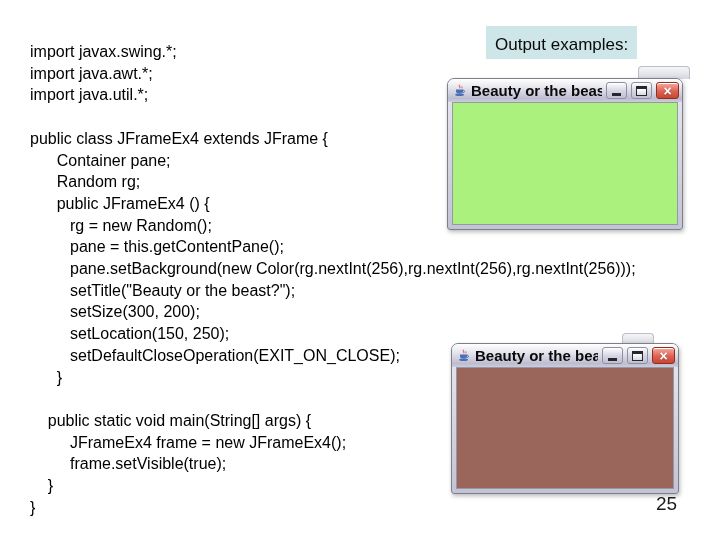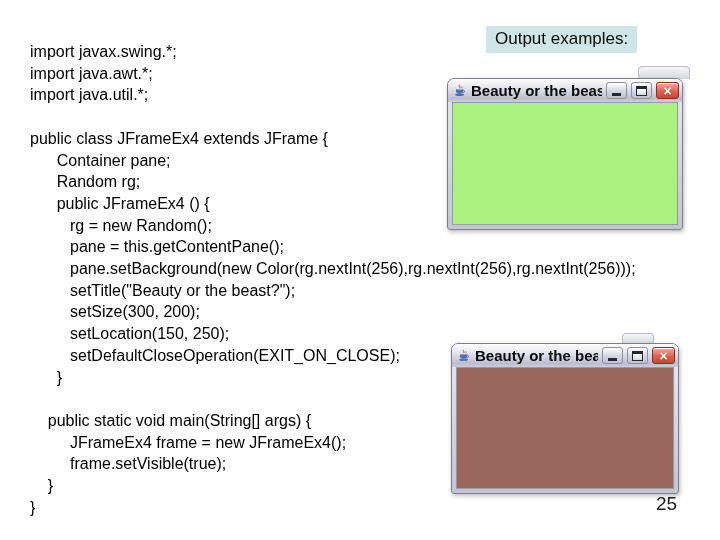--- a/index.html
+++ b/index.html
@@ -13,21 +13,21 @@
   .code-block{
     position:absolute;left:20px;top:31px;width:700px;
     font-family:"Liberation Sans", sans-serif;
     font-size:16px;line-height:21.7px;color:#000000;
     white-space:pre;margin:10px;
   }
 
   
   .output-label{
     position:absolute;left:486px;top:26px;
-    padding:3px 9px 4px 9px;
+    padding:9px 9px 4px 9px;
     font-size:17px;color:#0a0a0a;
   }
 
   
   .fragment{
     position:absolute;
     background:linear-gradient(#f6f6f9,#d6d6e1);
     border:1px solid #bdbdc8;border-bottom:none;
     border-radius:4px 4px 0 0;
   }

